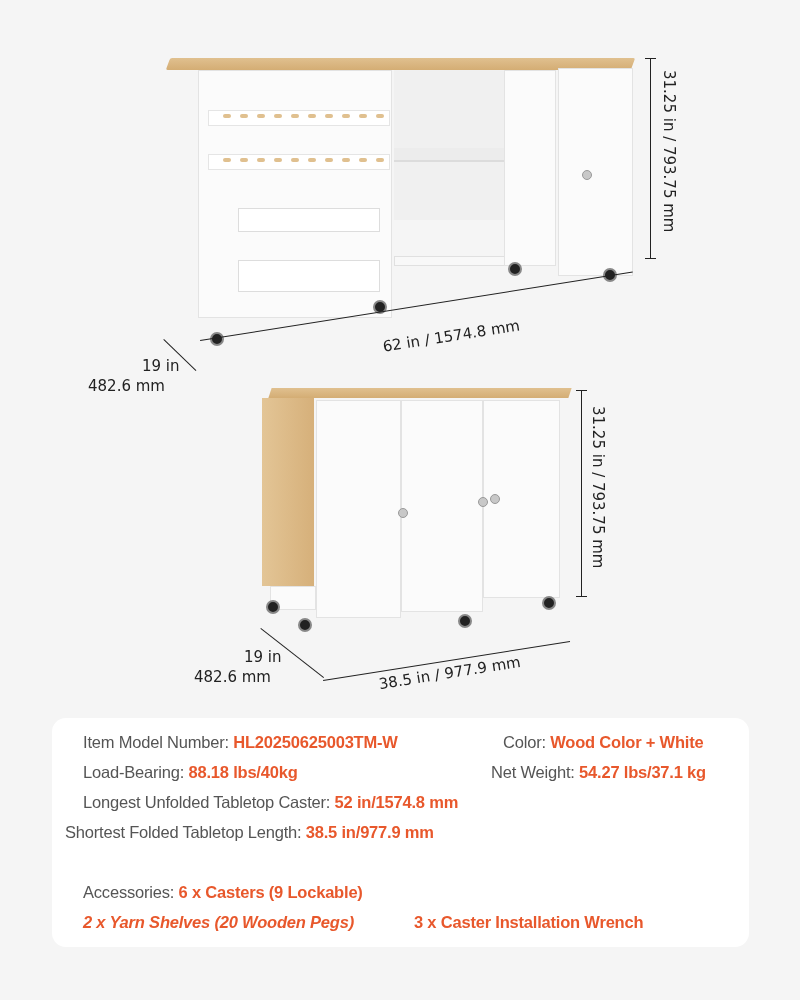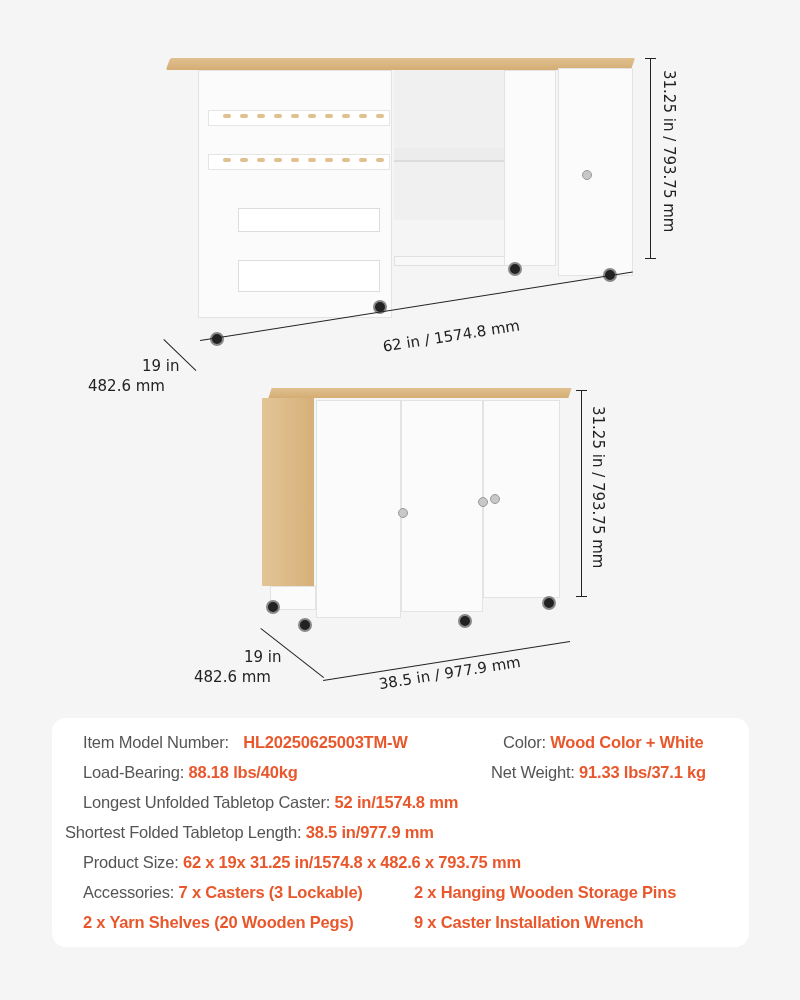--- a/index.html
+++ b/index.html
@@ -98,52 +98,45 @@
 <div class="abs dim-text" style="left:244px;top:648px;">19 in</div>
 <div class="abs dim-text" style="left:194px;top:668px;">482.6 mm</div>
 <div class="line" style="left:581px;top:390px;width:1.3px;height:206px;"></div>
 <div class="line" style="left:576px;top:390px;width:11px;height:1.3px;"></div>
 <div class="line" style="left:576px;top:596px;width:11px;height:1.3px;"></div>
 <div class="abs dim-text vtext" style="left:589px;top:406px;">31.25 in / 793.75 mm</div>
 
 <div class="card">
   <div class="row" style="left:31px;top:15px;">
     <span>Item Model Number:</span>
-    <span class="v" style="margin-left:10px;">HL20250625003TM-W</span>
+    <span class="v" style="margin-left:0;">HL20250625003TM-W</span>
   </div>
   <div class="row" style="left:451px;top:15px;">
     <span>Color:</span>
     <span class="v">Wood Color + White</span>
   </div>
   <div class="row" style="left:31px;top:45px;">
     <span>Load-Bearing:</span>
     <span class="v">88.18 lbs/40kg</span>
   </div>
   <div class="row" style="left:439px;top:45px;">
     <span>Net Weight:</span>
-    <span class="v">91.33 lbs/37.1 kg</span>
+    <span class="v">54.27 lbs/37.1 kg</span>
   </div>
   <div class="row" style="left:31px;top:75px;">
     <span>Longest Unfolded Tabletop Caster:</span>
     <span class="v">52 in/1574.8 mm</span>
   </div>
   <div class="row" style="left:13px;top:105px;">
     <span>Shortest Folded Tabletop Length:</span>
     <span class="v">38.5 in/977.9 mm</span>
   </div>
-  <div class="row" style="left:31px;top:135px;">
-    <span>Product Size:</span>
-    <span class="v">62 x 19x 31.25 in/1574.8 x 482.6 x 793.75 mm</span>
-  </div>
   <div class="row" style="left:31px;top:165px;">
     <span>Accessories:</span>
-    <span class="v">7 x Casters (3 Lockable)</span>
+    <span class="v">6 x Casters (9 Lockable)</span>
   </div>
-  <div class="row" style="left:362px;top:165px;">
-    <span class="v">2 x Hanging Wooden Storage Pins</span>
-  </div>
-  <div class="row" style="left:31px;top:195px;">
+  <div class="row" style="left:31px;top:195px;font-style:italic;">
     <span class="v">2 x Yarn Shelves (20 Wooden Pegs)</span>
   </div>
   <div class="row" style="left:362px;top:195px;">
-    <span class="v">9 x Caster Installation Wrench</span>
+    <span class="v">3 x Caster Installation Wrench</span>
   </div>
 </div>
 
 </body></html>

